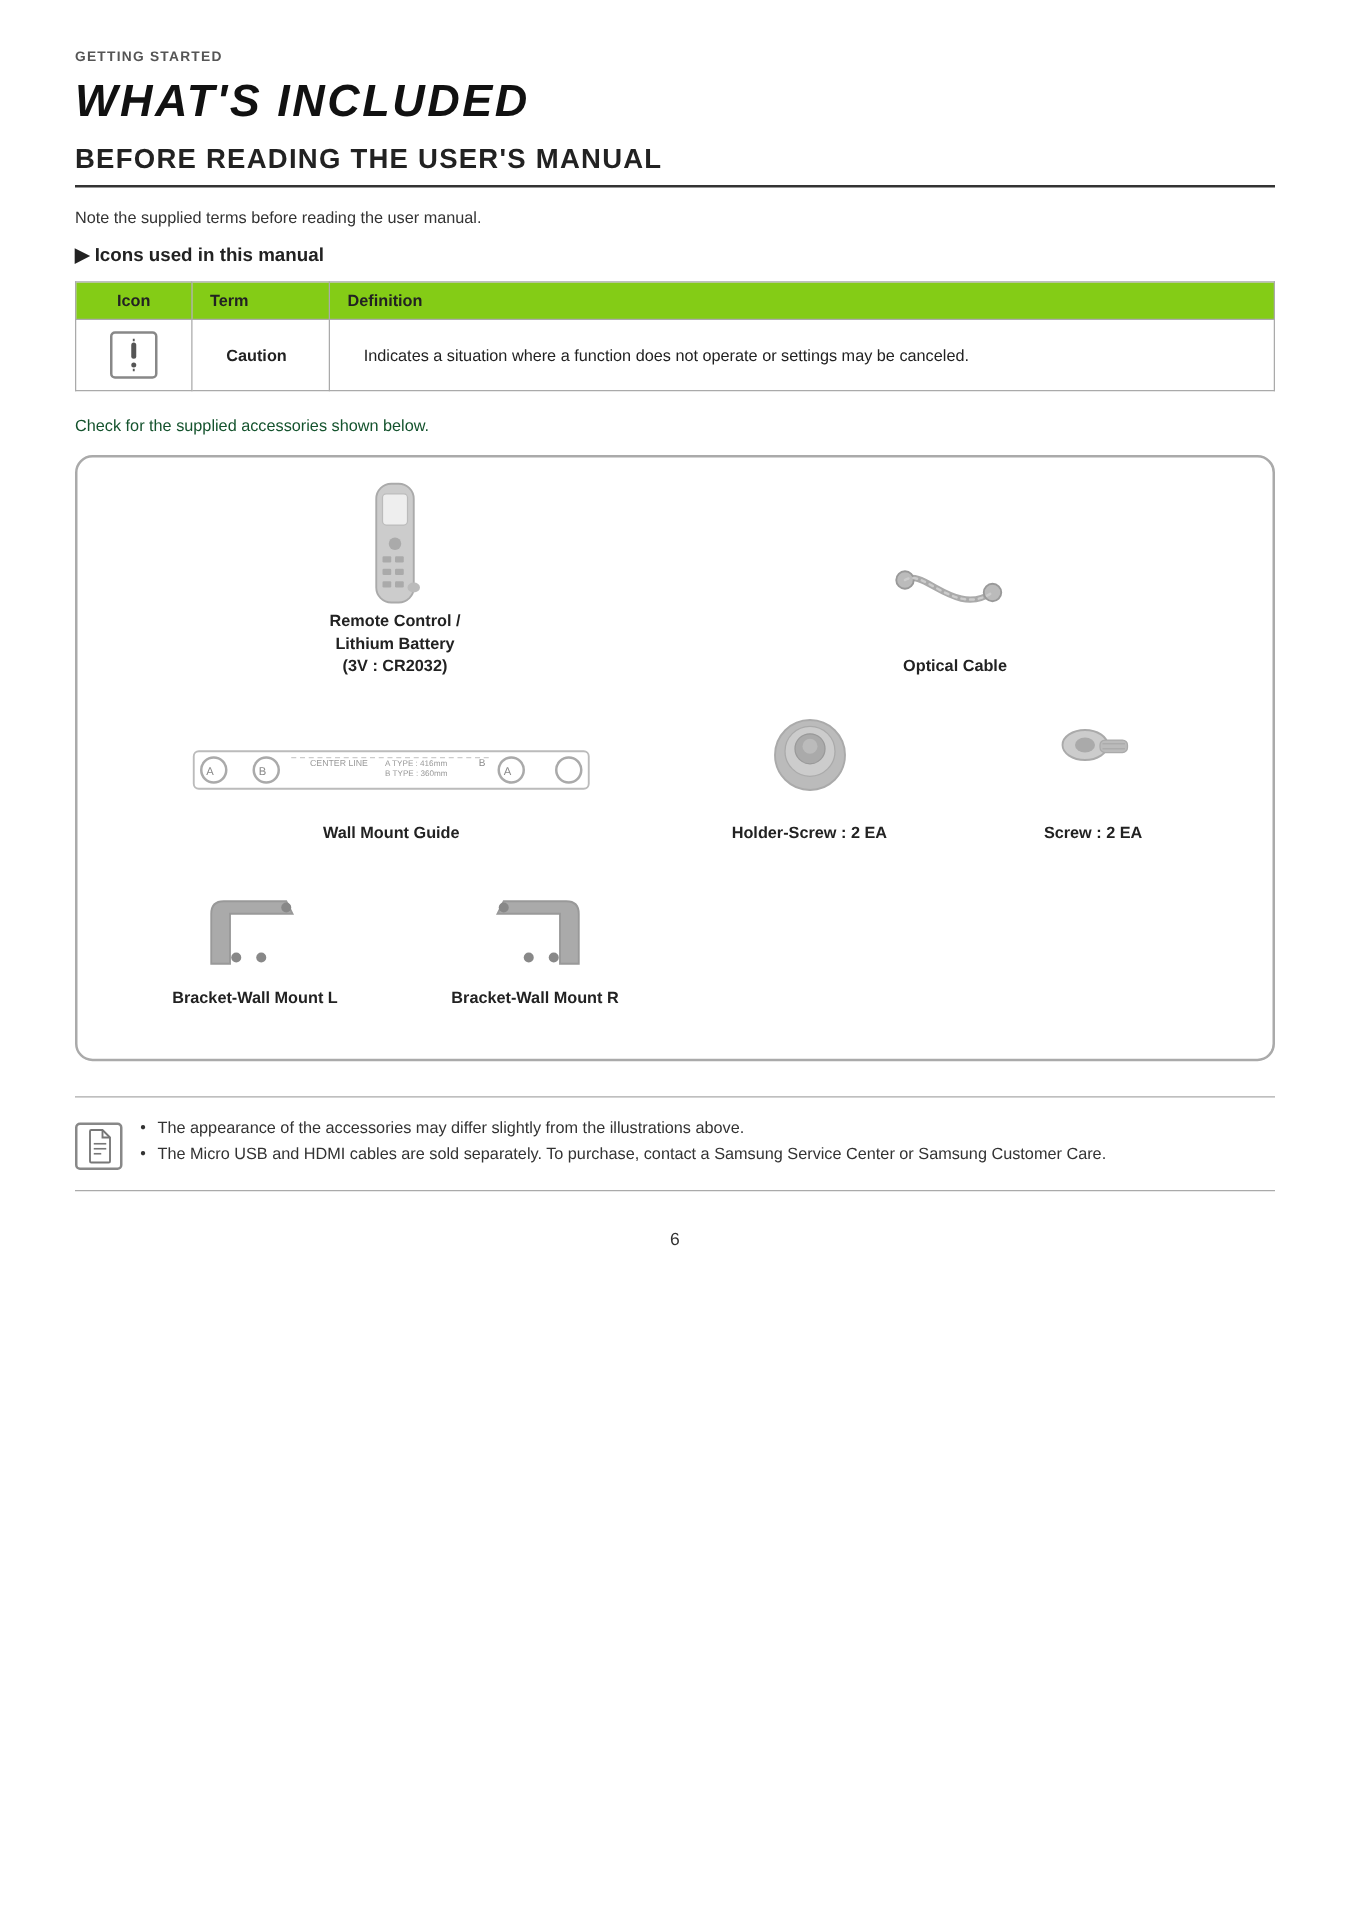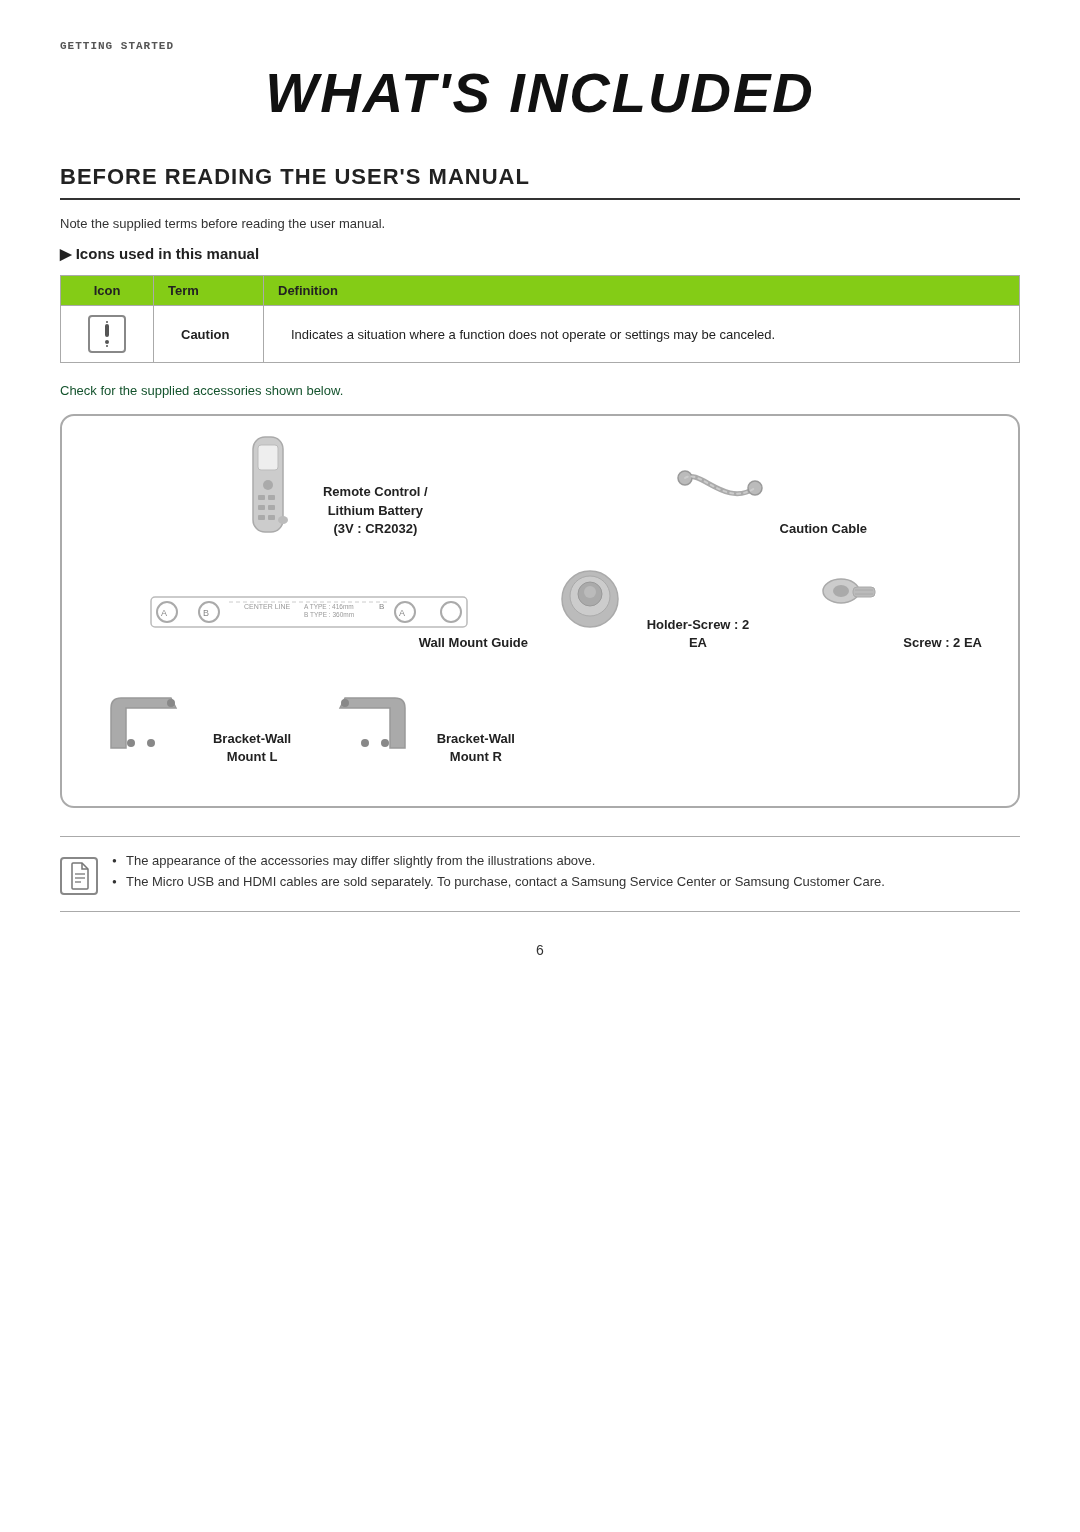--- a/index.html
+++ b/index.html
@@ -11,30 +11,28 @@
       color: #222;
       padding: 40px 60px;
     }
     .getting-started {
       font-size: 11px;
       font-weight: bold;
       letter-spacing: 1px;
       color: #555;
       text-transform: uppercase;
       margin-bottom: 8px;
-      font-family: Liberation Mono, monospace;
     }
     .page-title {
-      font-size: 56px;
+      font-size: 36px;
       font-weight: 900;
       letter-spacing: 2px;
       color: #111;
-      margin-bottom: 39px;
+      margin-bottom: 12px;
       font-style: italic;
-      text-align: center;
     }
     .section-title {
       font-size: 22px;
       font-weight: 900;
       letter-spacing: 1px;
       text-transform: uppercase;
       border-bottom: 2px solid #333;
       padding-bottom: 8px;
       margin-bottom: 16px;
     }
@@ -96,22 +94,22 @@
       margin-bottom: 16px;
     }
     .accessories-box {
       border: 2px solid #aaa;
       border-radius: 14px;
       padding: 24px 30px;
       margin-bottom: 28px;
     }
     .acc-item {
       display: flex;
-      flex-direction: row;
-      align-items: flex-end;
+      flex-direction: column;
+      align-items: center;
       justify-content: flex-end;
       text-align: center;
       padding: 10px 6px 6px 6px;
     }
     .acc-img {
       width: 110px;
       height: 80px;
       display: flex;
       align-items: center;
       justify-content: center;
@@ -262,21 +260,21 @@
 
     <div class="acc-item">
       <div class="acc-img">
         <svg class="optical-svg" viewBox="0 0 100 65">
           <path d="M10 20 C25 10 50 50 80 30" fill="none" stroke="#aaa" stroke-width="5" stroke-linecap="round"></path>
           <circle cx="10" cy="20" r="7" fill="#bbb" stroke="#999" stroke-width="1.5"></circle>
           <circle cx="80" cy="30" r="7" fill="#bbb" stroke="#999" stroke-width="1.5"></circle>
           <path d="M10 20 C25 10 50 50 80 30" fill="none" stroke="#ccc" stroke-width="2" stroke-linecap="round" stroke-dasharray="3,4"></path>
         </svg>
       </div>
-      <div class="acc-label">Caution Cable</div>
+      <div class="acc-label">Optical Cable</div>
     </div>
 
   </div>
 
   <div class="acc-row" style="justify-content: flex-start; gap: 0;">
 
     <div class="acc-item" style="flex: 2; max-width: 50%;">
       <div class="acc-img" style="width: 220px; height: 60px;">
         <svg viewBox="0 0 320 55" width="320" height="55">
           <rect x="2" y="10" width="316" height="30" rx="4" fill="none" stroke="#bbb" stroke-width="1.5"></rect>

